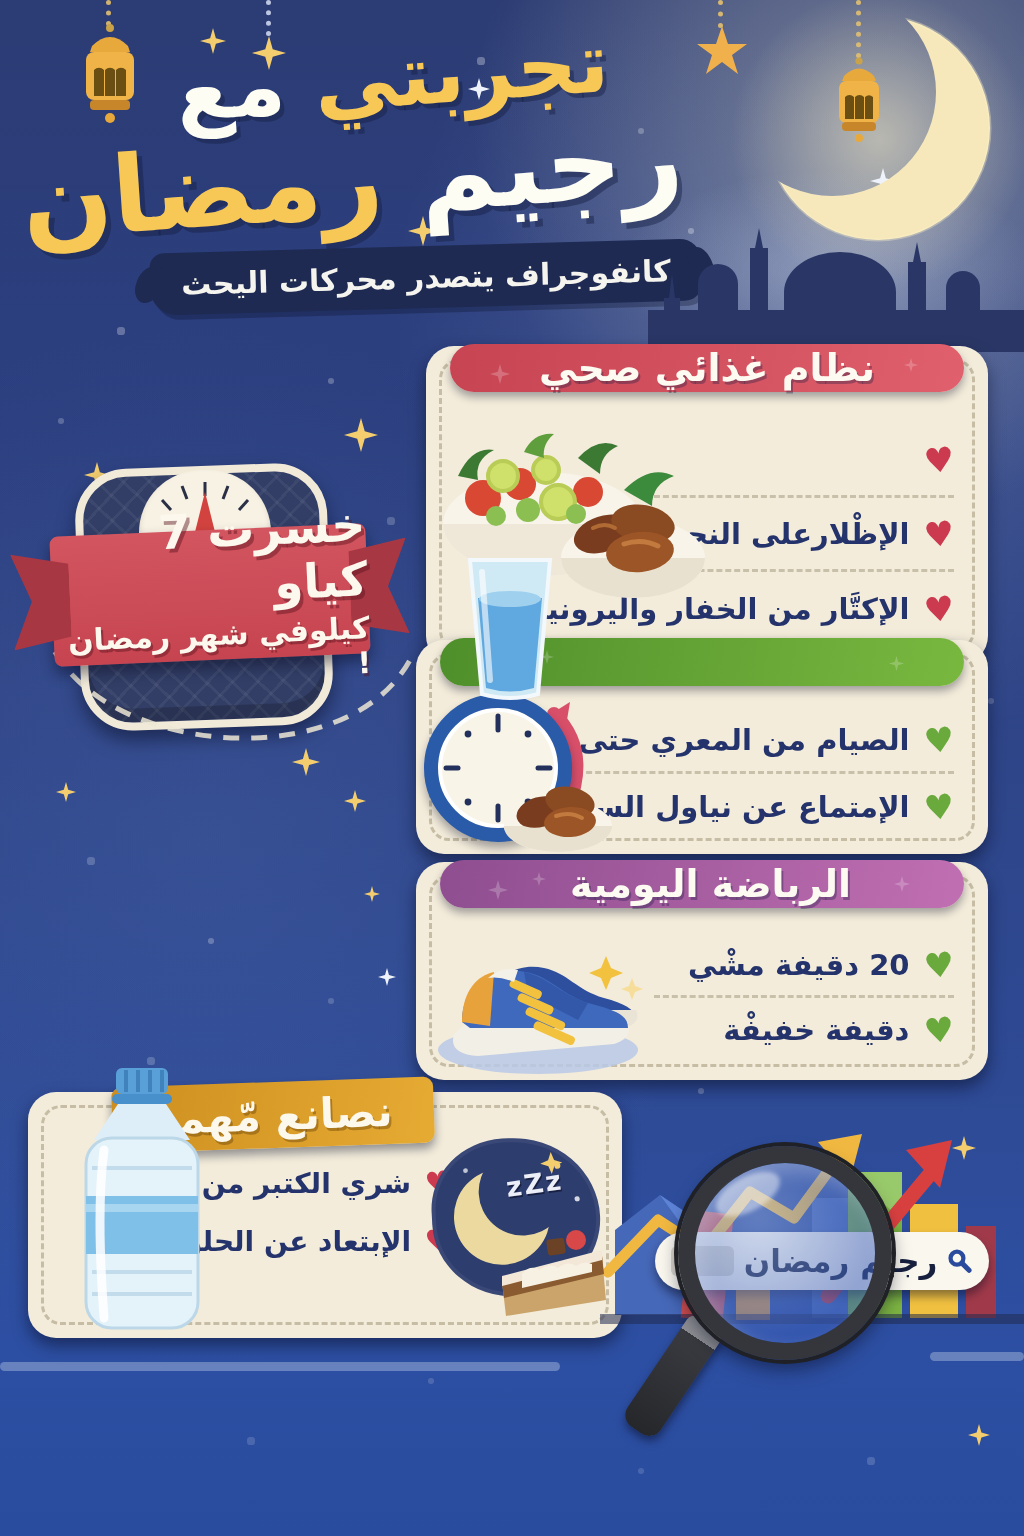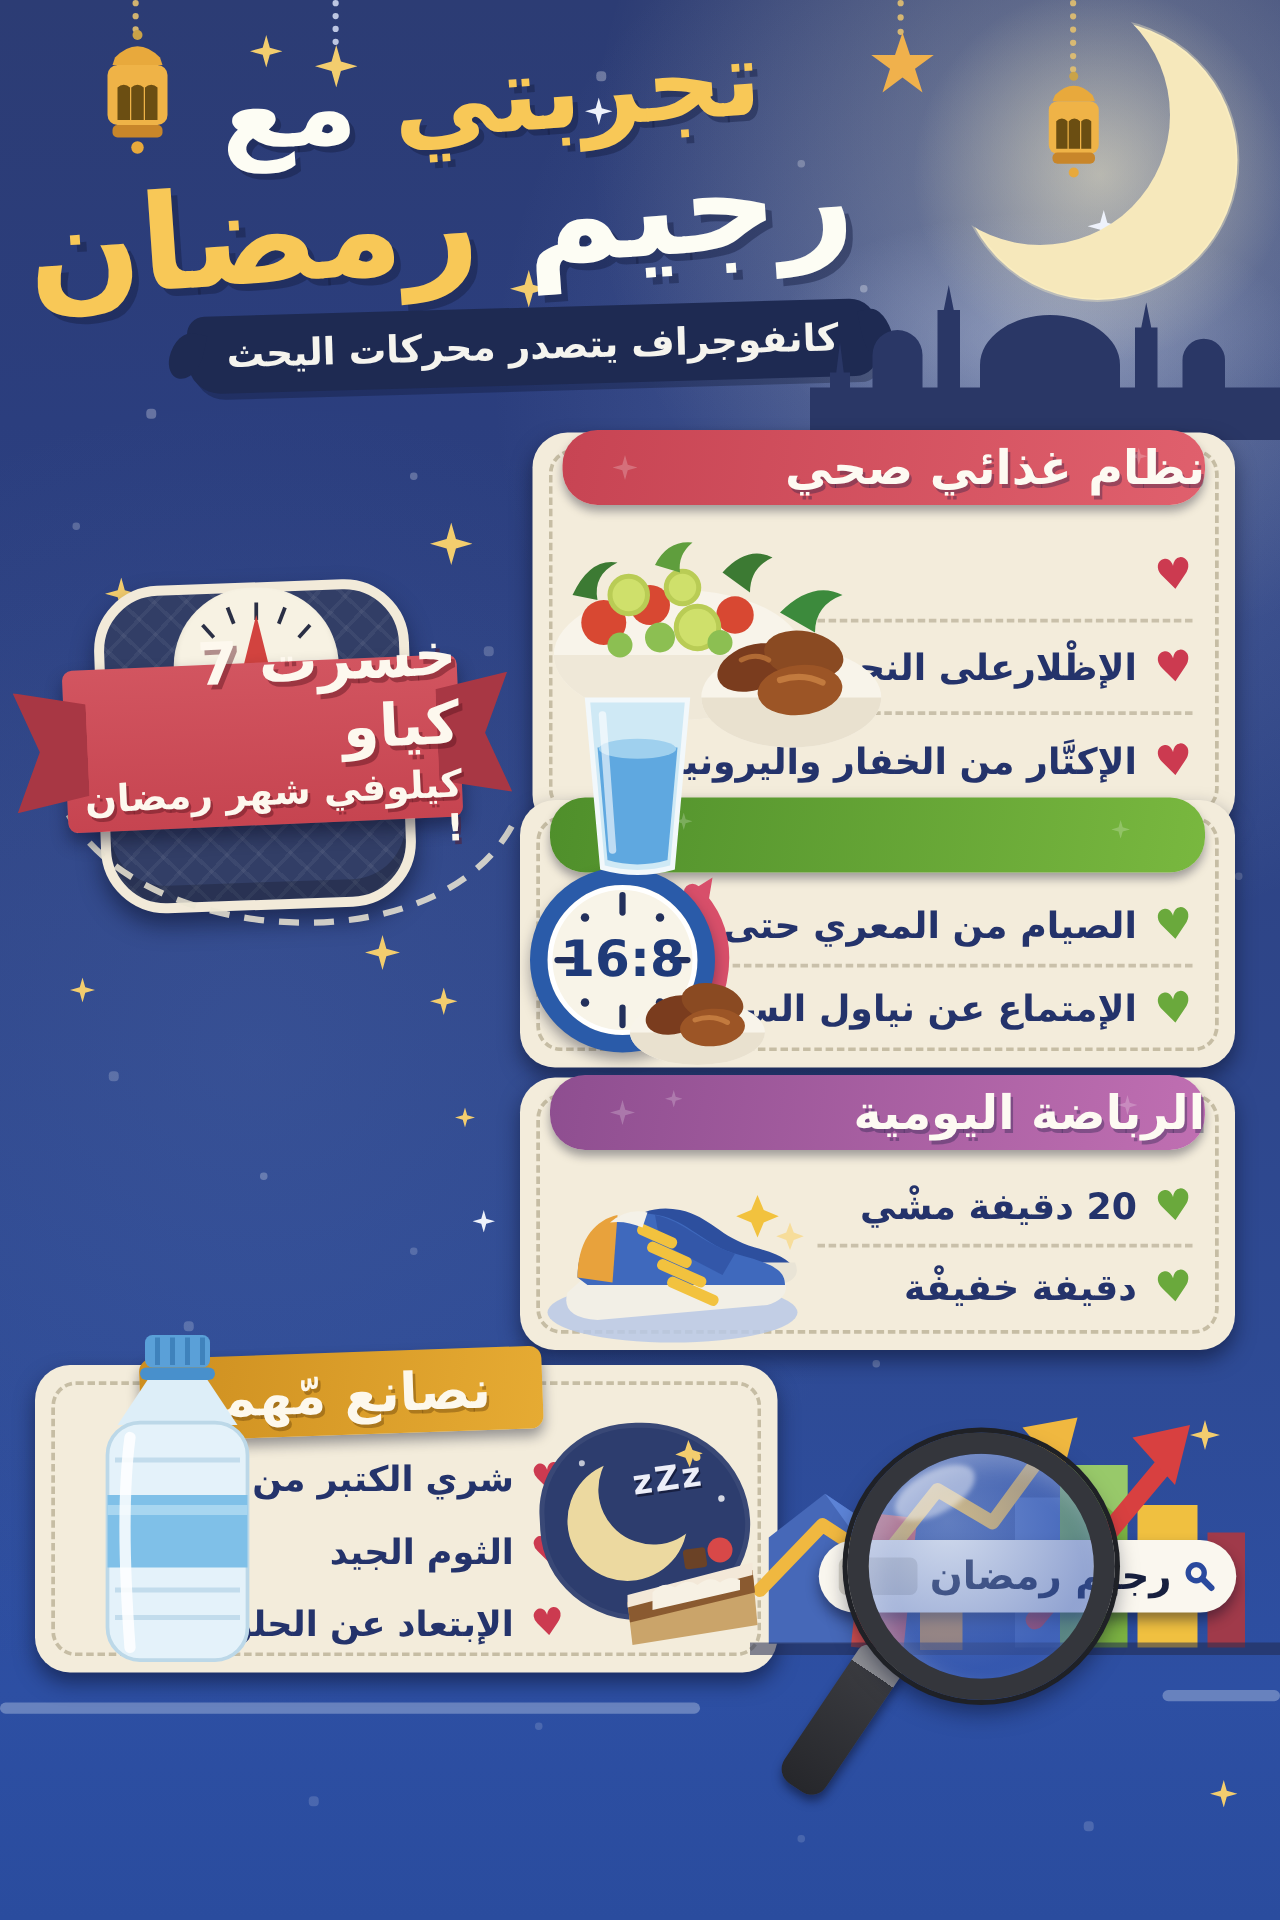--- a/index.html
+++ b/index.html
@@ -70,22 +70,22 @@
     display:flex; flex-direction:column; align-items:center; justify-content:center; direction:rtl; z-index:5; }
   .ribbon .tail { position:absolute; top:16px; width:58px; height:96px; background:#a83744; z-index:-1; }
   .ribbon .tail.l { left:-40px; clip-path:polygon(0 0,100% 12%,100% 88%,0 100%,34% 50%); }
   .ribbon .tail.r { right:-40px; clip-path:polygon(100% 0,0 12%,0 88%,100% 100%,66% 50%); }
   .ribbon .l1 { color:#fdf8ee; font-size:47px; font-weight:bold; text-shadow:3px 4px 0 rgba(90,20,30,.45); }
   .ribbon .l2 { color:#fdf8ee; font-size:30px; font-weight:bold; margin-top:4px; text-shadow:2px 3px 0 rgba(90,20,30,.45); }
   
   .card { position:absolute; background:#f3ecdb; border-radius:28px;
     box-shadow:0 8px 16px rgba(8,12,34,.5); }
   .card .inner { position:absolute; inset:13px; border:3px dashed #c6bda4; border-radius:20px; }
-  .hdr { position:absolute; top:-2px; left:24px; right:24px; height:60px; border-radius:28px;
-    display:flex; align-items:center; justify-content:flex-start; color:#fdfaf2; z-index:3;
+  .hdr { position:absolute; top:-2px; left:24px; right:24px; height:48px; border-radius:28px;
+    display:flex; align-items:center; justify-content:center; color:#fdfaf2; z-index:3;
     font-size:38px; font-weight:bold; direction:rtl; text-shadow:2px 3px 0 rgba(30,30,70,.35);
     box-shadow:0 5px 8px rgba(8,12,34,.35); }
   .hdr .deco { position:absolute; width:20px; height:20px; background:rgba(255,255,255,.22);
     clip-path:polygon(50% 0%,61% 39%,100% 50%,61% 61%,50% 100%,39% 61%,0% 50%,39% 39%); }
   .hdr-red    { background:linear-gradient(100deg,#c74453,#e0606d); }
   .hdr-green  { background:linear-gradient(100deg,#4f8f2b,#79b83f); }
   .hdr-purple { background:linear-gradient(100deg,#8e4e90,#c06fb2);padding-left:17px; }
   .rows { position:absolute; direction:rtl; }
   .row { display:flex; align-items:center; gap:14px; direction:rtl;
     border-bottom:3px dashed #c9c0aa; }
@@ -324,23 +324,20 @@
       <line x1="22" y1="74" x2="34" y2="74"></line>
         <line x1="114" y1="74" x2="126" y2="74"></line>
     </g>
     <g fill="#23305c">
       <circle cx="44" cy="40" r="3.4"></circle>
         <circle cx="104" cy="40" r="3.4"></circle>
       <circle cx="44" cy="108" r="3.4"></circle>
         <circle cx="104" cy="108" r="3.4"></circle>
     </g>
   </svg>
-  <div class="abs clock-num">
-    <span>16:8</span>
-  </div>
   <svg class="abs" style="left:498px;top:768px;z-index:6" width="120" height="86" viewBox="0 0 120 86">
     <ellipse cx="60" cy="58" rx="54" ry="26" fill="#f8f4ea"></ellipse>
     <path d="M6,58 a54,26 0 0 0 108,0 Z" fill="#e9e1cf"></path>
     <ellipse cx="42" cy="44" rx="24" ry="15" transform="rotate(-16 42 44)" fill="#7a3c1e"></ellipse>
     <ellipse cx="72" cy="34" rx="25" ry="15" transform="rotate(12 72 34)" fill="#8a4a22"></ellipse>
     <ellipse cx="72" cy="54" rx="26" ry="15" transform="rotate(-4 72 54)" fill="#9c5526"></ellipse>
     <path d="M58,48 q14,-5 26,2" stroke="#c27a3e" stroke-width="4" fill="none" stroke-linecap="round"></path>
   </svg>
 
   <section class="card" style="left:416px;top:862px;width:572px;height:218px;z-index:2">
@@ -385,24 +382,20 @@
     <path d="M178,40 l5,12 12,5 -12,5 -5,12 -5,-12 -12,-5 12,-5 Z" fill="#f2c23e"></path>
     <path d="M204,62 l3,8 8,3 -8,3 -3,8 -3,-8 -8,-3 8,-3 Z" fill="#f7dd9a"></path>
   </svg>
 
   <section class="card" style="left:28px;top:1092px;width:594px;height:246px;z-index:3">
     <div class="inner"></div>
     <div class="rows" style="right:170px;top:62px;width:250px">
       <div class="row" style="height:58px;border-bottom:none">
         <span class="heart red" style="font-size:30px">♥</span>
         <span class="itxt" style="font-size:28px">شري الكتبر من الماء</span>
-      </div>
-      <div class="row" style="height:58px;border-bottom:none">
-        <span class="heart red" style="font-size:30px">♥</span>
-        <span class="itxt" style="font-size:28px">الثوم الجيد</span>
       </div>
       <div class="row" style="height:58px;border-bottom:none">
         <span class="heart red" style="font-size:30px">♥</span>
         <span class="itxt" style="font-size:28px">الإبتعاد عن الحلويات</span>
       </div>
     </div>
   </section>
   <div class="hdr-gold">
     <span>نصانع مّهمة</span>
   </div>

